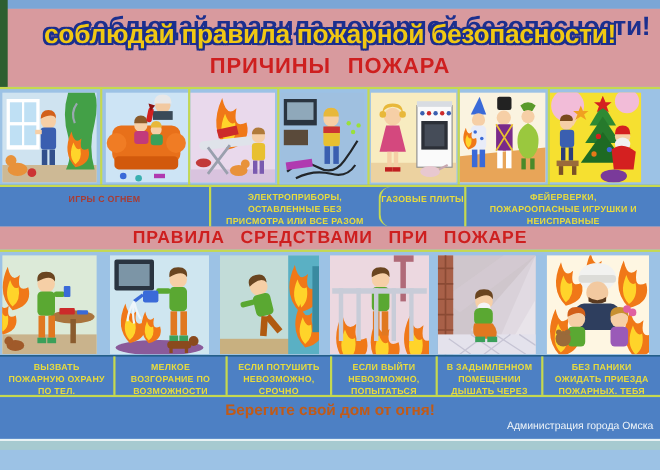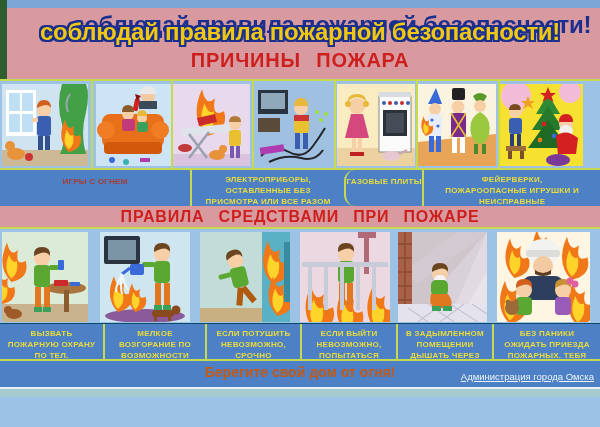--- a/index.html
+++ b/index.html
@@ -34,23 +34,23 @@
   .cw4{width:185px;padding-left:20px;padding-right:20px;}
   .c2-1{width:103px;padding-left:4px;padding-right:4px;}
   .c2-2{width:102px;padding-left:6px;padding-right:6px;}
   .c2-3{width:95px;padding-left:6px;padding-right:6px;}
   .c2-4{width:96px;padding-left:8px;padding-right:8px;}
   .c2-5{width:96px;padding-left:6px;padding-right:6px;}
   .c2-6{width:108px;padding-left:4px;padding-right:4px;}
   .ln2{display:block;}
   .rules-band{height:21px;background:#d89a9e;}
   .rules-band .section-heading{margin-top:0;padding-top:2px;font-size:16px;}
-  .footer{height:26px;background:#4d80c4;}
+  .footer{height:38px;background:#4d80c4;}
   .slogan{text-align:center;font-weight:bold;font-size:14px;padding-top:3px;color:#c05a18;}
-  .credit{position:absolute;right:6px;top:10px;font-size:9.5px;color:#eef3f8;text-decoration:underline;}
+  .credit{position:absolute;right:6px;top:21px;font-size:9.5px;color:#eef3f8;}
   .bottom-stripe{height:10px;background:linear-gradient(180deg,#e8f2f4 0,#e8f2f4 2px,#a6cad0 2px);}
 </style>
 </head>
 <body>
 
 <svg width="0" height="0" style="position:absolute">
   <defs>
     <g id="fl">
       <path d="M14 40 Q0 26 10 4 Q13 18 20 11 Q17 26 27 21 Q31 36 14 40Z" fill="#f07818"></path>
       <path d="M14 37 Q6 29 12 15 Q15 24 19 21 Q21 32 14 37Z" fill="#ffd42a"></path>

